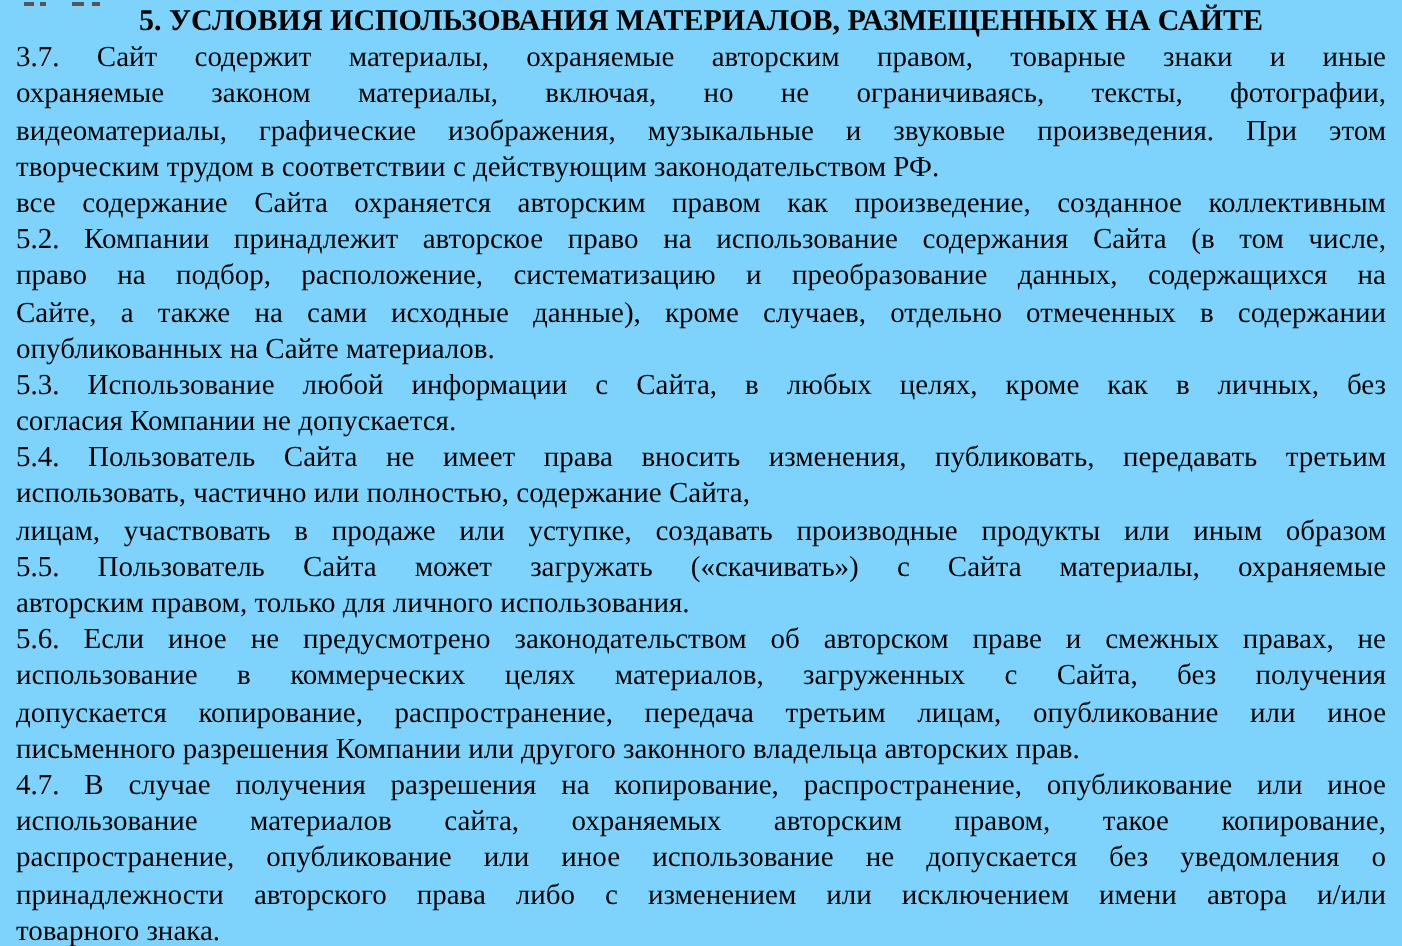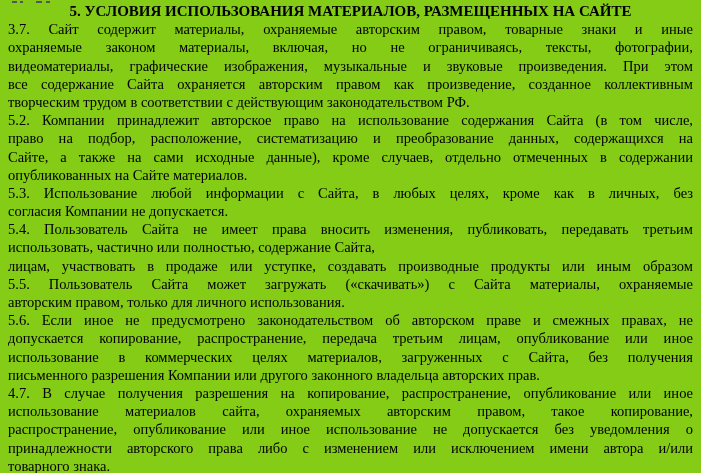--- a/index.html
+++ b/index.html
@@ -4,21 +4,21 @@
 <style>
   html, body {
     margin: 0;
     padding: 0;
     background: #ffffff;
   }
   .page {
     position: relative;
     width: 701px;
     height: 473px;
-    background: #84cc16;
+    background: #7dd3fc;
     color: #000000;
     font-family: "Liberation Serif", "DejaVu Serif", serif;
     font-size: 14.5px;
     line-height: 18.2px;
     overflow: hidden;
     box-sizing: border-box;
     padding: 2px 8px 0 8px;
   }
   .doc-title {
     font-weight: bold;
@@ -73,22 +73,22 @@
     <span class="frag-mark m4"></span>
   </div>
 
   <div class="doc-title">5. УСЛОВИЯ ИСПОЛЬЗОВАНИЯ МАТЕРИАЛОВ, РАЗМЕЩЕННЫХ НА САЙТЕ</div>
 
   <div id="doc-body">
       <div class="para">
         <div class="tline">3.7. Сайт содержит материалы, охраняемые авторским правом, товарные знаки и иные</div>
         <div class="tline">охраняемые законом материалы, включая, но не ограничиваясь, тексты, фотографии,</div>
         <div class="tline">видеоматериалы, графические изображения, музыкальные и звуковые произведения. При этом</div>
+        <div class="tline last">творческим трудом в соответствии с действующим законодательством РФ.</div>
         <div class="tline">все содержание Сайта охраняется авторским правом как произведение, созданное коллективным</div>
-        <div class="tline last">творческим трудом в соответствии с действующим законодательством РФ.</div>
       </div>
       <div class="para">
         <div class="tline">5.2. Компании принадлежит авторское право на использование содержания Сайта (в том числе,</div>
         <div class="tline">право на подбор, расположение, систематизацию и преобразование данных, содержащихся на</div>
         <div class="tline">Сайте, а также на сами исходные данные), кроме случаев, отдельно отмеченных в содержании</div>
         <div class="tline last">опубликованных на Сайте материалов.</div>
       </div>
       <div class="para">
         <div class="tline">5.3. Использование любой информации с Сайта, в любых целях, кроме как в личных, без</div>
         <div class="tline last">согласия Компании не допускается.</div>
@@ -97,22 +97,22 @@
         <div class="tline">5.4. Пользователь Сайта не имеет права вносить изменения, публиковать, передавать третьим</div>
         <div class="tline last">использовать, частично или полностью, содержание Сайта,</div>
         <div class="tline">лицам, участвовать в продаже или уступке, создавать производные продукты или иным образом</div>
       </div>
       <div class="para">
         <div class="tline">5.5. Пользователь Сайта может загружать («скачивать») с Сайта материалы, охраняемые</div>
         <div class="tline last">авторским правом, только для личного использования.</div>
       </div>
       <div class="para">
         <div class="tline">5.6. Если иное не предусмотрено законодательством об авторском праве и смежных правах, не</div>
+        <div class="tline">использование в коммерческих целях материалов, загруженных с Сайта, без получения</div>
         <div class="tline">допускается копирование, распространение, передача третьим лицам, опубликование или иное</div>
-        <div class="tline">использование в коммерческих целях материалов, загруженных с Сайта, без получения</div>
         <div class="tline last">письменного разрешения Компании или другого законного владельца авторских прав.</div>
       </div>
       <div class="para">
         <div class="tline">4.7. В случае получения разрешения на копирование, распространение, опубликование или иное</div>
         <div class="tline">использование материалов сайта, охраняемых авторским правом, такое копирование,</div>
         <div class="tline">распространение, опубликование или иное использование не допускается без уведомления о</div>
         <div class="tline">принадлежности авторского права либо с изменением или исключением имени автора и/или</div>
         <div class="tline last">товарного знака.</div>
       </div>
     </div>

